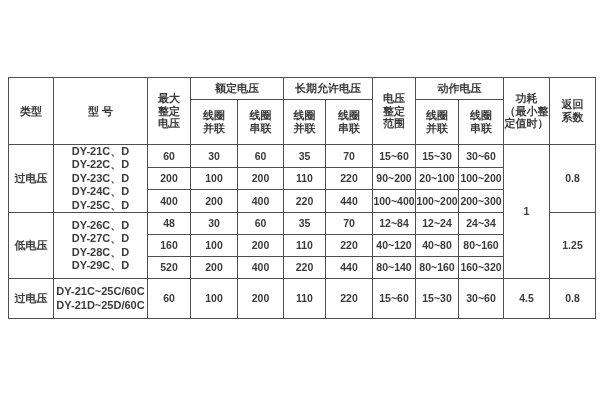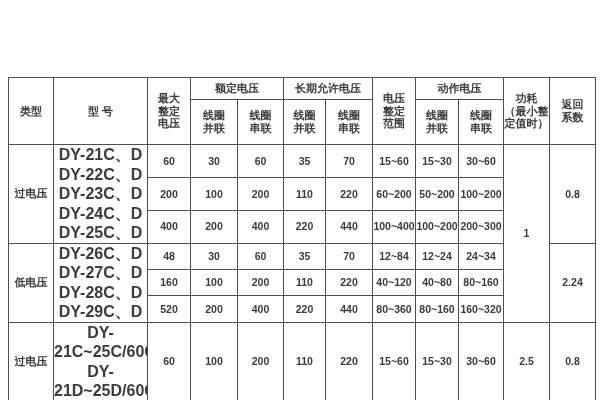--- a/index.html
+++ b/index.html
@@ -33,21 +33,21 @@
     line-height: 1.18;
     overflow: hidden;
     padding: 0;
   }
   tr.h1 { height: 22px; }
   tr.h2 { height: 45px; }
   tr.dr { height: 22px; }
   tr.lr { height: 40px; }
   .ml { white-space: pre-line; }
   .models {
-    font-size: 16px;
+    font-size: 11px;
     line-height: 1.22;
     letter-spacing: 0;
   }
   .val { font-size: 10.5px; font-weight: 600; }
   .hdr { font-size: 11px; }
 </style>
 </head>
 <body>
 
 <div class="canvas">
@@ -121,22 +121,22 @@
         <td rowspan="6" class="val">1</td>
         <td rowspan="3" class="val">0.8</td>
       </tr>
 
       <tr class="dr">
         <td class="val">200</td>
         <td class="val">100</td>
         <td class="val">200</td>
         <td class="val">110</td>
         <td class="val">220</td>
-        <td class="val">60~200</td>
-        <td class="val">50~200</td>
+        <td class="val">90~200</td>
+        <td class="val">20~100</td>
         <td class="val">100~200</td>
       </tr>
 
       <tr class="dr">
         <td class="val">400</td>
         <td class="val">200</td>
         <td class="val">400</td>
         <td class="val">220</td>
         <td class="val">440</td>
         <td class="val">100~400</td>
@@ -151,56 +151,56 @@
 DY-28C、D
 DY-29C、D</td>
         <td class="val">48</td>
         <td class="val">30</td>
         <td class="val">60</td>
         <td class="val">35</td>
         <td class="val">70</td>
         <td class="val">12~84</td>
         <td class="val">12~24</td>
         <td class="val">24~34</td>
-        <td rowspan="3" class="val">2.24</td>
+        <td rowspan="3" class="val">1.25</td>
       </tr>
 
       <tr class="dr">
         <td class="val">160</td>
         <td class="val">100</td>
         <td class="val">200</td>
         <td class="val">110</td>
         <td class="val">220</td>
         <td class="val">40~120</td>
         <td class="val">40~80</td>
         <td class="val">80~160</td>
       </tr>
 
       <tr class="dr">
         <td class="val">520</td>
         <td class="val">200</td>
         <td class="val">400</td>
         <td class="val">220</td>
         <td class="val">440</td>
-        <td class="val">80~360</td>
+        <td class="val">80~140</td>
         <td class="val">80~160</td>
         <td class="val">160~320</td>
       </tr>
 
       <tr class="lr">
         <td class="hdr">过电压</td>
         <td class="ml models">DY-21C~25C/60C
 DY-21D~25D/60C</td>
         <td class="val">60</td>
         <td class="val">100</td>
         <td class="val">200</td>
         <td class="val">110</td>
         <td class="val">220</td>
         <td class="val">15~60</td>
         <td class="val">15~30</td>
         <td class="val">30~60</td>
-        <td class="val">2.5</td>
+        <td class="val">4.5</td>
         <td class="val">0.8</td>
       </tr>
     </tbody>
       </table>
   </div>
 </div>
 
 </body></html>

